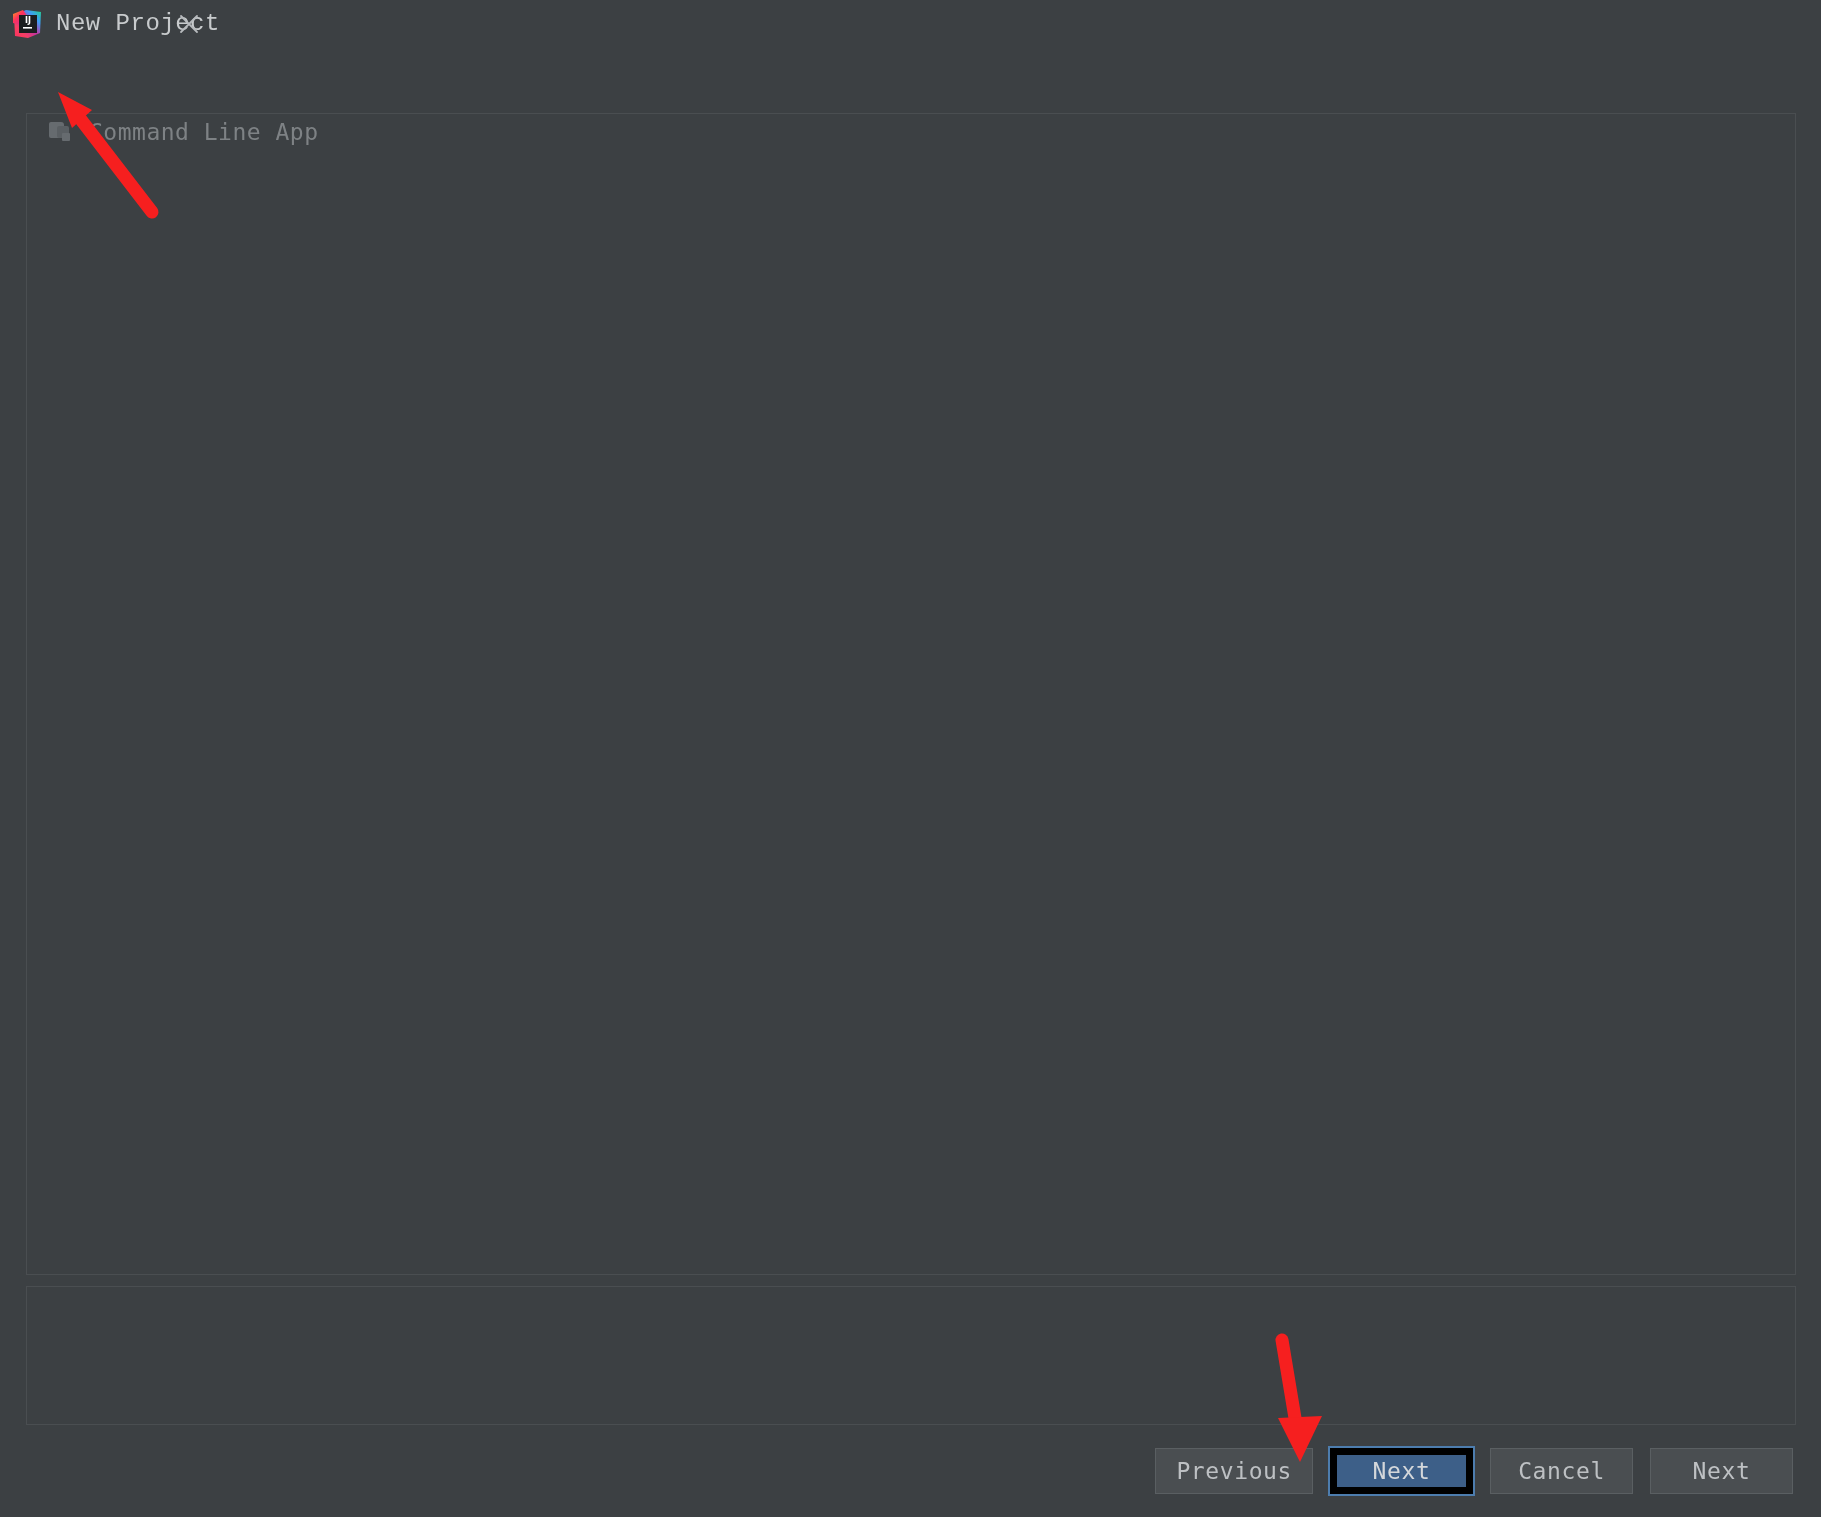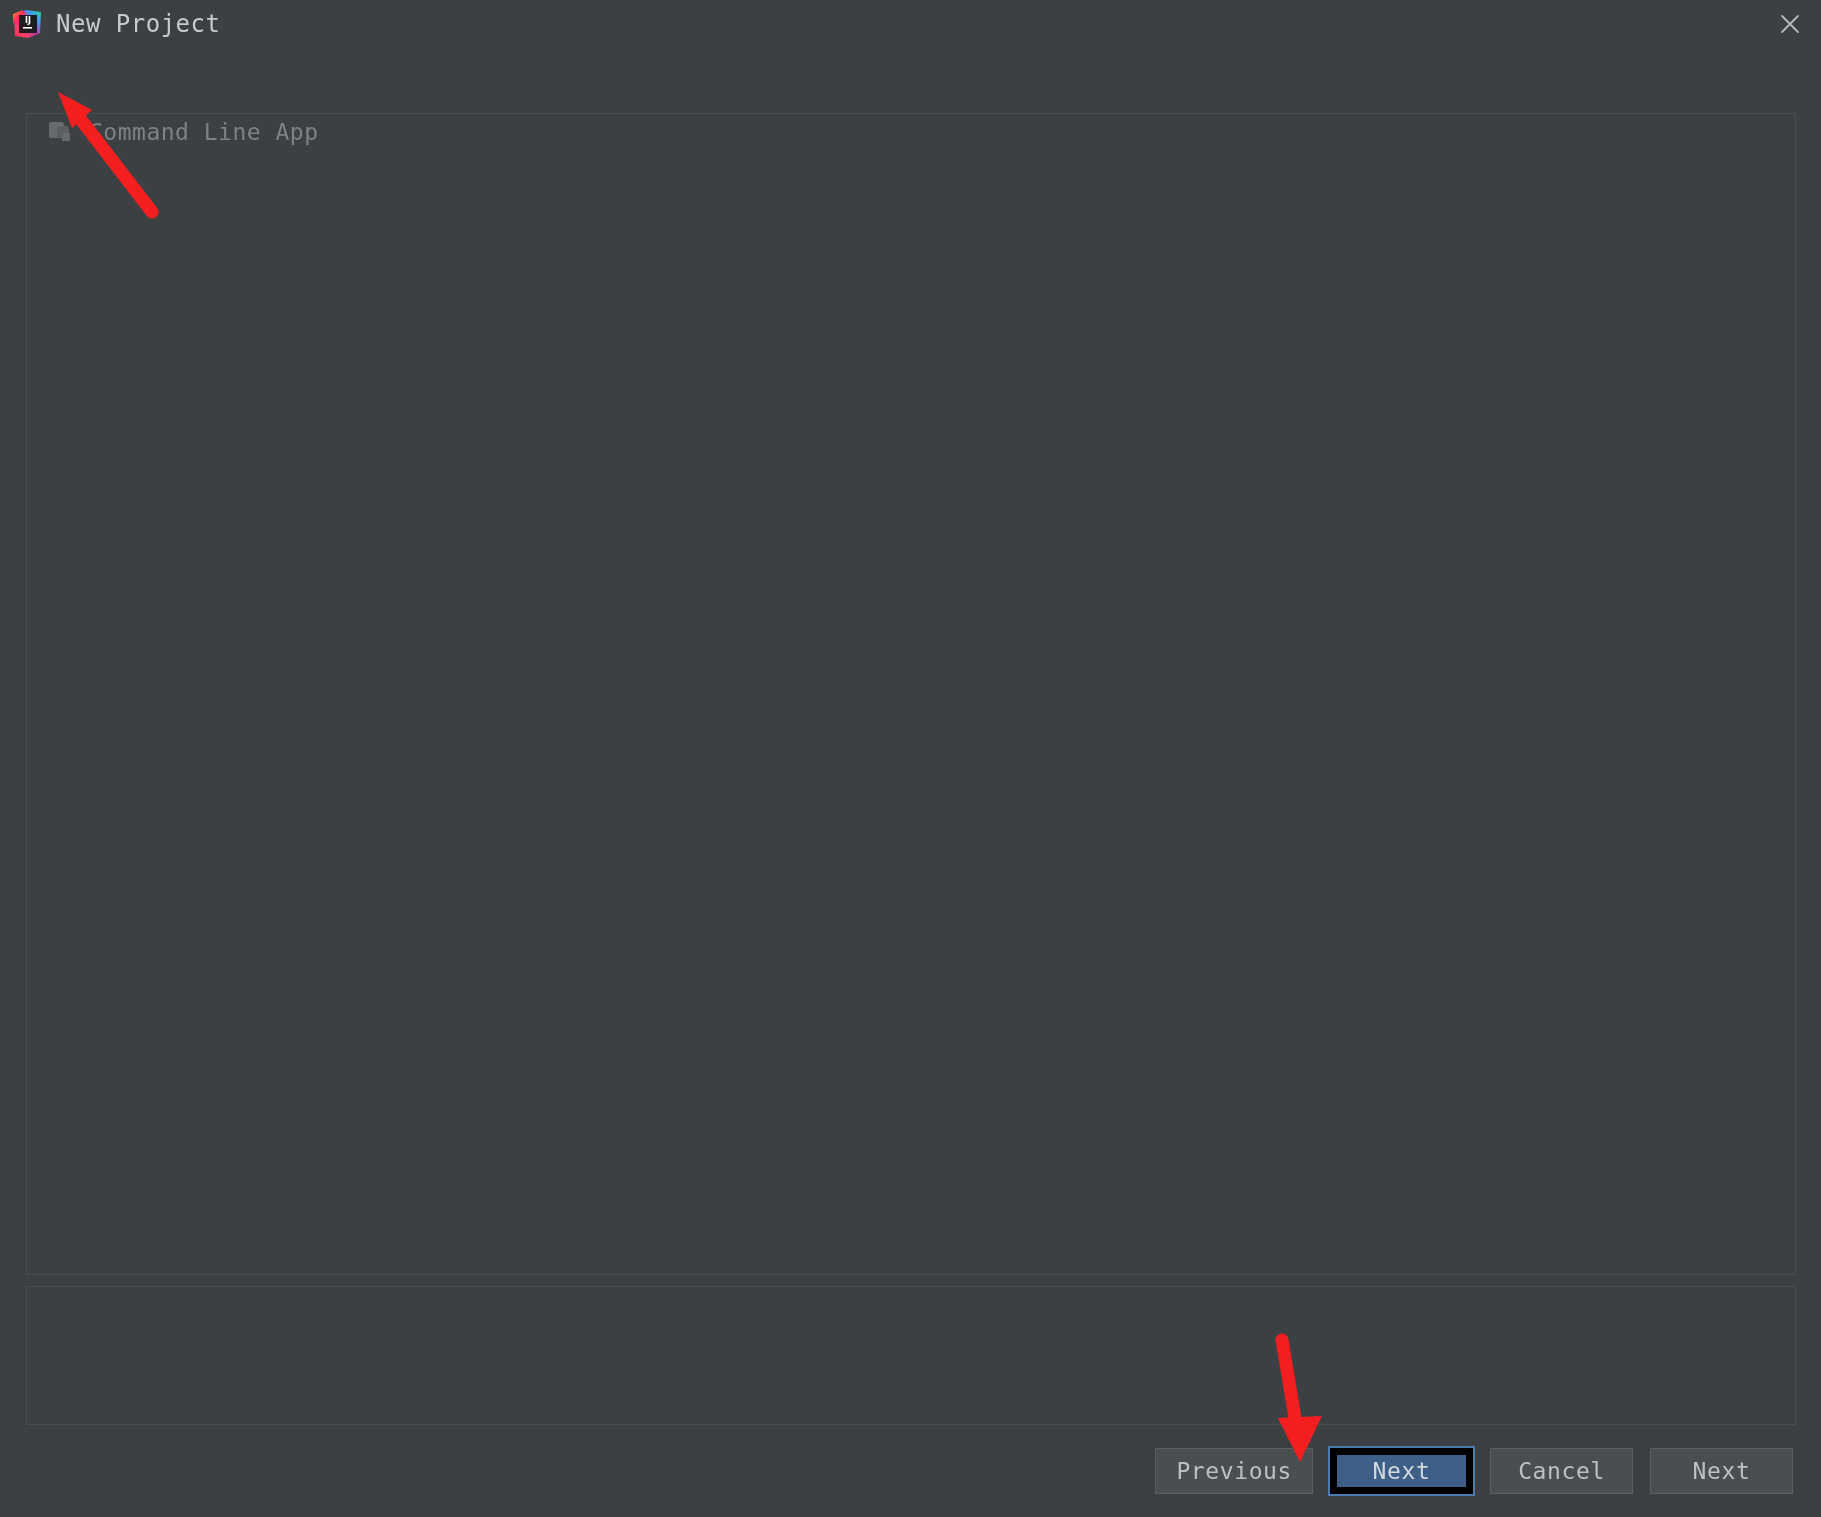--- a/index.html
+++ b/index.html
@@ -15,21 +15,21 @@
     font-family: "DejaVu Sans Mono", "Liberation Mono", monospace;
     -webkit-font-smoothing: antialiased;
   }
 
   
   #dialog {
     position: absolute;
     inset: 0;
     background: #3c4043;
     display: flex;
-    flex-direction: column;
+    flex-direction: row;
   }
 
   
   #titlebar {
     position: relative;
     height: 47px;
     flex: 0 0 47px;
     display: flex;
     align-items: center;
     background: #3c4043;
@@ -40,20 +40,21 @@
     margin-left: 12px;
     flex: 0 0 30px;
     position: relative;
   }
   #title-text {
     margin-left: 14px;
     font-size: 24px;
     letter-spacing: 0.5px;
     color: #c8cbcd;
     white-space: nowrap;
+    font-family: Liberation Mono, monospace;
   }
   #close-button {
     position: absolute;
     right: 0;
     top: 0;
     width: 62px;
     height: 47px;
     display: flex;
     align-items: center;
     justify-content: center;

